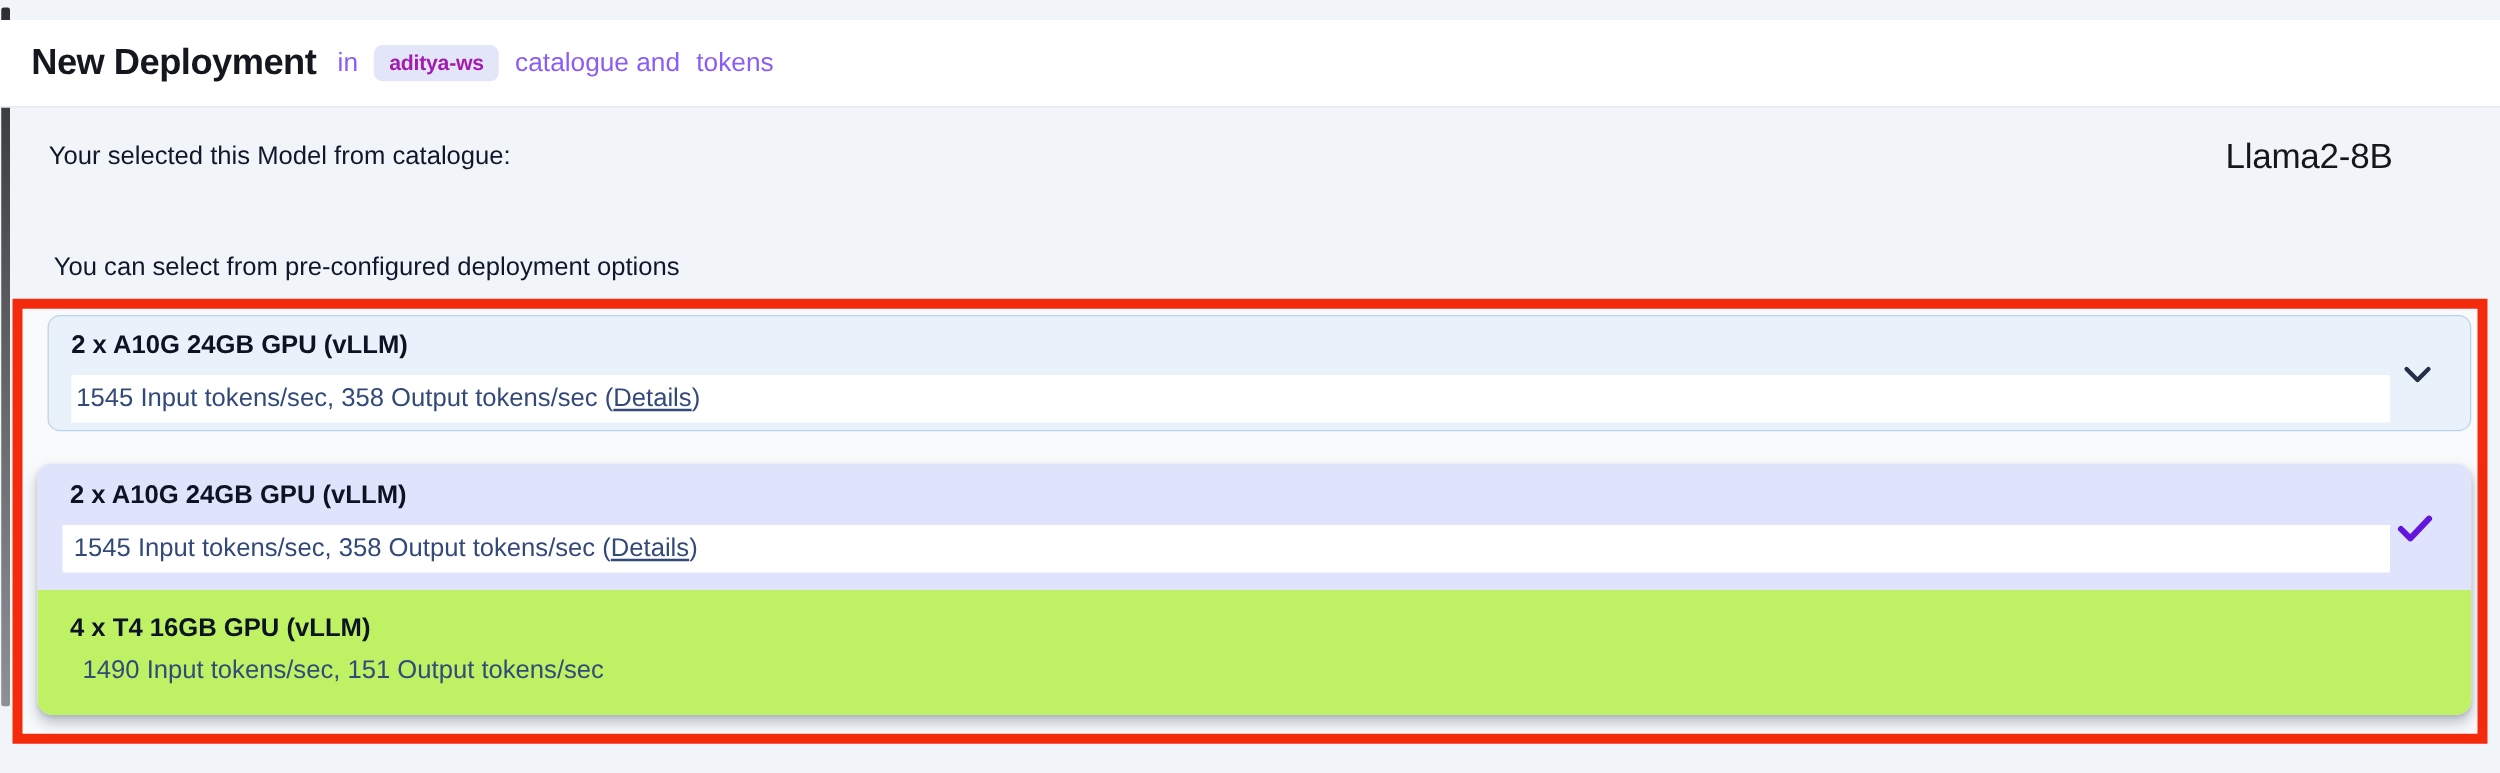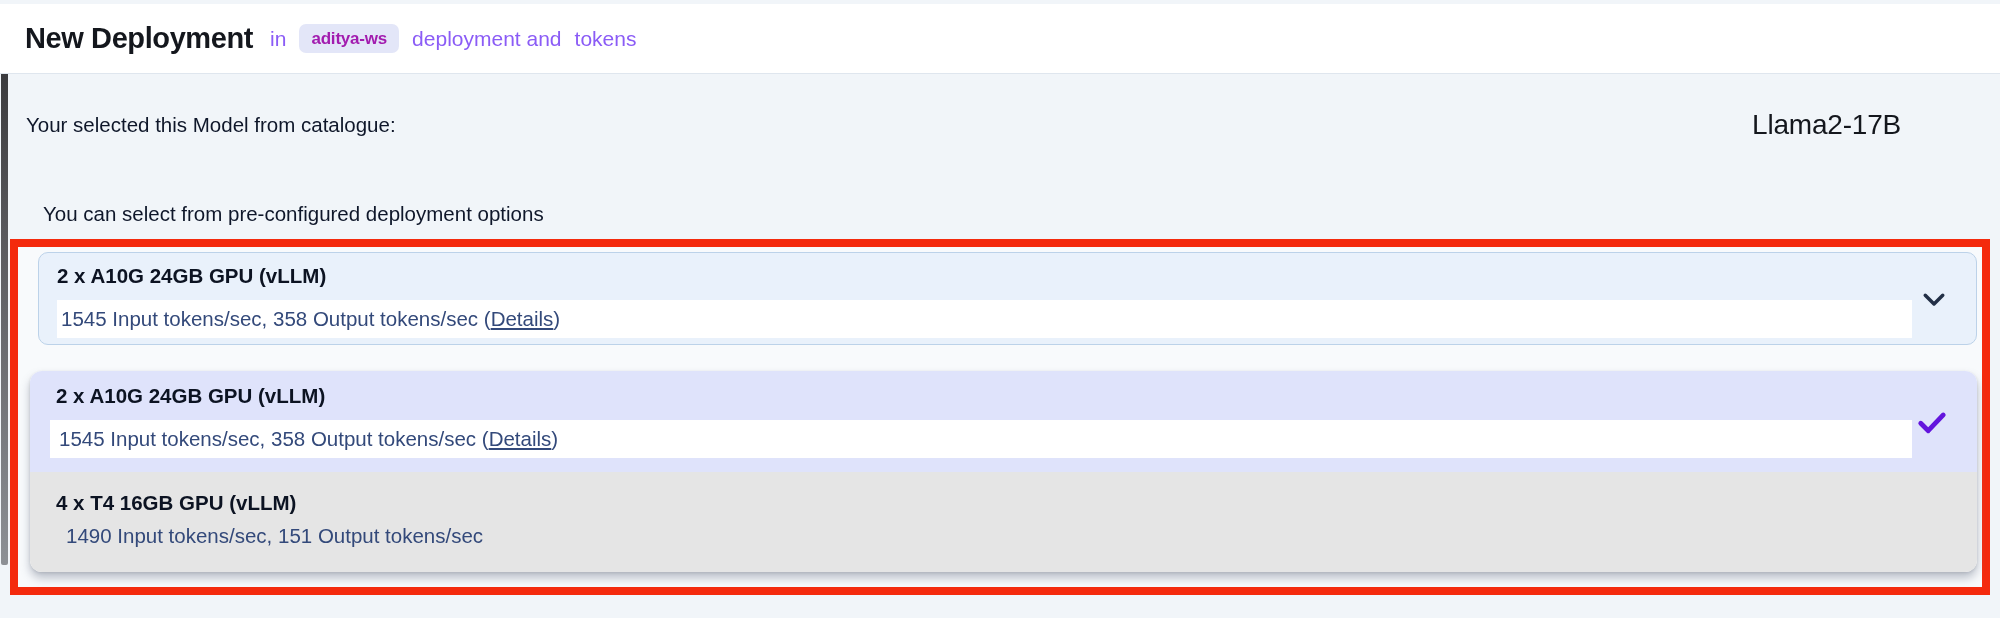--- a/index.html
+++ b/index.html
@@ -14,28 +14,28 @@
     --ink:#14171d;
   }
   *{box-sizing:border-box;margin:0;padding:0}
   html,body{background:#f1f5f9}
   body{font-family:"Liberation Sans",sans-serif;}
   .page{position:relative;width:2000px;height:618px;background:#f1f5f9;overflow:hidden}
 
   .window-edge{position:absolute;left:1px;top:6px;width:7px;height:559px;
     background:linear-gradient(180deg,#2f2f31 0%,#58585c 40%,#8d9095 100%);border-radius:2px}
 
-  .header{position:absolute;left:0;top:4px;width:100%;height:70px;background:#ffffff;
+  .header{position:absolute;left:0;top:16px;width:100%;height:70px;background:#ffffff;
     border-bottom:1px solid #dfe6ee;display:flex;align-items:center;padding-left:25px;gap:13px}
   .page-title{font-size:29px;font-weight:700;color:var(--ink);letter-spacing:-.4px;margin-right:4px}
   .plain{font-size:21px;color:#8b5cf6}
   .badge{background:var(--badge-bg);color:#a21caf;font-size:17px;font-weight:700;
     padding:6px 12px;border-radius:7px;letter-spacing:-.2px;line-height:1}
 
-  .catalogue-row{position:absolute;left:26px;top:102px;width:1875px;height:46px;
+  .catalogue-row{position:absolute;left:39px;top:102px;width:1875px;height:46px;
     display:flex;justify-content:space-between;align-items:center}
   .catalogue-label{font-size:20.5px;color:#0f172a}
   .model-name{font-size:28px;font-weight:500;color:var(--ink);letter-spacing:-.2px}
 
   .options-label{position:absolute;left:43px;top:202px;font-size:20.5px;color:#0f172a}
 
   .red-box{position:absolute;left:10px;top:239px;width:1980px;height:356px;
     border:8px solid var(--red);background:#f8fafc}
 
   .trigger{position:absolute;left:38px;top:252px;width:1939px;height:93px;
@@ -44,47 +44,47 @@
   .stats-strip{position:absolute;left:18px;top:47px;width:1855px;height:38px;background:#ffffff;
     display:flex;align-items:center}
   .stats-text{margin-left:4px;font-size:20.5px;color:var(--stats);font-weight:500;white-space:pre}
   .details-link{color:var(--stats);text-decoration:underline;cursor:pointer;font-weight:500}
   .chevron{position:absolute;right:27px;top:50%;transform:translateY(-50%);width:30px;height:30px}
 
   .menu{position:absolute;left:30px;top:371px;width:1947px;height:201px;background:#ffffff;
     border-radius:12px;box-shadow:0 6px 10px rgba(110,120,140,.45),0 1px 3px rgba(0,0,0,.12);overflow:hidden}
   .option{position:relative;cursor:pointer}
   .option-selected{height:101px;background:var(--lavender)}
-  .option-plain{height:100px;background:#e5e5e5}
+  .option-plain{height:100px;background:#bef264}
   .option-title{position:absolute;left:26px;top:13px;font-size:20.5px;font-weight:600;color:#0c1322}
   .option-strip{position:absolute;left:20px;top:49px;width:1862px;height:38px;background:#ffffff;
     display:flex;align-items:center}
   .option-strip .stats-text{margin-left:9px}
   .check{position:absolute;right:27px;top:50%;transform:translateY(-50%);width:36px;height:36px}
   .option-plain .option-title{top:19px}
   .option-plain .stats-text{position:absolute;left:36px;top:52px;margin:0}
 </style>
 </head>
 <body>
 
 <div class="page">
 
   <div class="window-edge"></div>
 
   <div class="header">
     <span class="page-title">New Deployment</span>
     <span class="plain">in</span>
     <span class="badge">aditya-ws</span>
-    <span class="plain">deployment and</span>
+    <span class="plain">catalogue and</span>
     <span class="plain">tokens</span>
   </div>
 
   <div class="catalogue-row">
     <span class="catalogue-label">Your selected this Model from catalogue:</span>
-    <span class="model-name">Llama2-17B</span>
+    <span class="model-name">Llama2-8B</span>
   </div>
 
   <div class="options-label">You can select from pre-configured deployment options</div>
 
   <div class="red-box"></div>
 
   <div class="trigger">
     <span class="trigger-title">2 x A10G 24GB GPU (vLLM)</span>
     <div class="stats-strip">
       <span class="stats-text"><span>1545 Input tokens/sec, 358 Output tokens/sec (</span><span class="details-link">Details</span><span>)</span></span>

